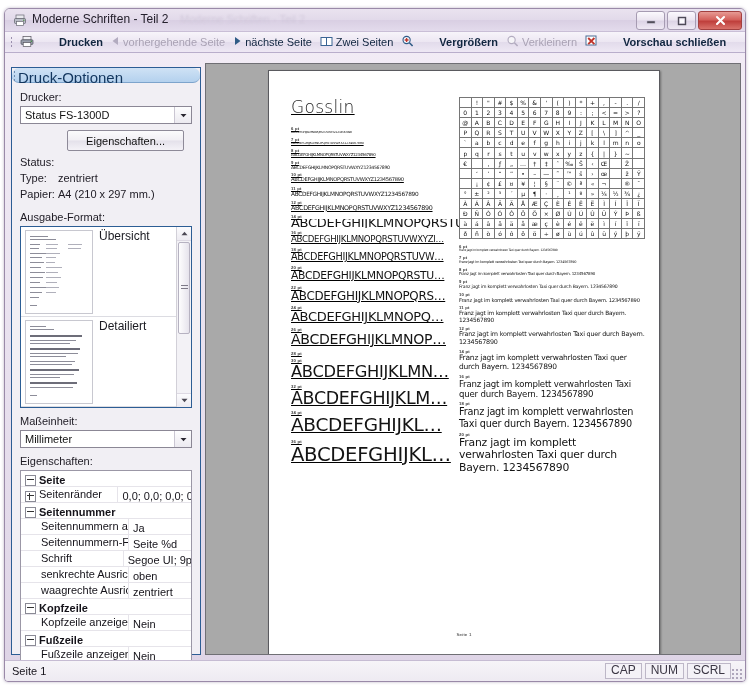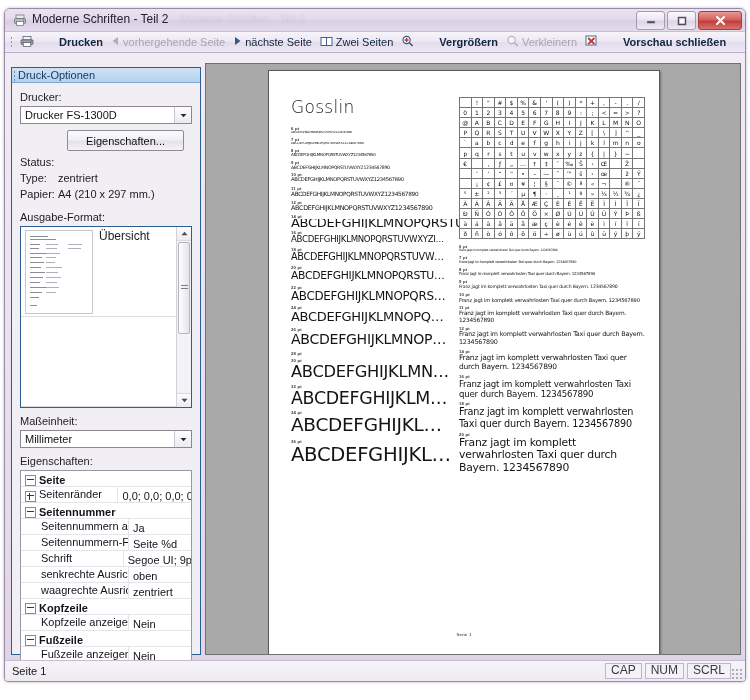--- a/index.html
+++ b/index.html
@@ -71,21 +71,21 @@
   }
   .leftpane{
     position:absolute;left:6px;top:16px;width:190px;bottom:4px;
     background:#f2f0f4;border:1px solid #2c5d94;
     box-sizing:border-box;
   }
   .pane-head{
     height:15px;padding:1px 0 0 6px;box-sizing:border-box;
     background:linear-gradient(180deg,#cfe2f5 0%,#b4d1ee 100%);
     border-bottom:1px solid #7da4cc;
-    font-size:11px;color:#12365e;position:relative;
+    font-size:15px;color:#12365e;position:relative;border-radius:7px;
   }
   .pane-grip{
     position:absolute;left:1px;top:2px;width:4px;height:11px;
     background-image:radial-gradient(circle,#6f8cb0 40%,transparent 41%);
     background-size:3px 4px;background-repeat:repeat-y;
   }
   .pane-body{position:absolute;left:0;right:0;top:15px;bottom:0;padding:6px 8px;box-sizing:border-box;background:#f1eff4;}
   .lbl{font-size:11px;color:#1d1a23;margin:2px 0 3px;}
   .combo{
     position:relative;height:18px;border:1px solid #8b8795;background:#fff;
@@ -169,21 +169,21 @@
   .page{
     position:absolute;left:62px;top:6px;width:390px;height:588px;background:#fff;
     border:1px solid #5a5a5f;box-shadow:1px 1px 2px rgba(0,0,0,.35);
     overflow:hidden;
   }
   .page-inner{position:absolute;left:22px;top:26px;right:14px;bottom:10px;}
   .fontname{
     font-size:17px;color:#1a1a1a;letter-spacing:.3px;margin-bottom:9px;
     font-family:"DejaVu Sans", sans-serif;font-weight:300;
   }
-  .col-left{position:absolute;left:0;top:0;width:182px;}
+  .col-left{position:absolute;left:0;top:0;width:182px;text-decoration:underline;}
   .col-right{position:absolute;right:0;top:0;width:186px;}
   .ptsz{font-size:4.2px;color:#333;margin-top:2.4px;font-weight:bold;letter-spacing:.2px;}
   .spec{
     font-family:"DejaVu Sans", sans-serif;
     color:#141414;white-space:nowrap;overflow:hidden;letter-spacing:-.3px;
   }
   .pangram{
     font-family:"DejaVu Sans", sans-serif;color:#141414;
     letter-spacing:-.2px;line-height:1.18;
   }
@@ -335,21 +335,21 @@
     <div class="leftpane">
       <div class="pane-head">
         <span class="pane-grip"></span>
         <span>Druck-Optionen</span>
       </div>
 
       <div class="pane-body">
 
         <div class="lbl">Drucker:</div>
         <div class="combo">
-          <span class="val">Drucker FS-1300D</span>
+          <span class="val">Status FS-1300D</span>
           <span class="arrow">
             <svg width="7" height="5" viewBox="0 0 7 5">
                 <path d="M0.5 1 L3.5 4.2 L6.5 1 Z" fill="#2a2730"></path>
               </svg>
           </span>
         </div>
 
         <div class="propstrip">
           <div class="btn">Eigenschaften...</div>
         </div>
@@ -397,20 +397,41 @@
               <div class="tline" style="left:4px;top:56px;width:16px"></div>
               <div class="tblk" style="left:20px;top:56px;width:13px;height:1px"></div>
               <div class="tline" style="left:4px;top:61px;width:12px"></div>
               <div class="tblk" style="left:20px;top:61px;width:10px;height:1px"></div>
               <div class="tline" style="left:4px;top:66px;width:9px"></div>
               <div class="tline" style="left:4px;top:74px;width:7px"></div>
             </div>
             <div class="lb-label">Übersicht</div>
           </div>
 
+          <div class="lb-row">
+            <div class="thumb">
+              <div class="tline" style="left:4px;top:5px;width:16px"></div>
+              <div class="tline" style="left:4px;top:8px;width:24px"></div>
+              <div class="tblk" style="left:4px;top:14px;width:52px;height:2px;background:#6d6d79"></div>
+              <div class="tline" style="left:4px;top:19px;width:46px"></div>
+              <div class="tline" style="left:4px;top:22px;width:40px"></div>
+              <div class="tblk" style="left:4px;top:27px;width:50px;height:2px;background:#6d6d79"></div>
+              <div class="tline" style="left:4px;top:32px;width:48px"></div>
+              <div class="tline" style="left:4px;top:35px;width:36px"></div>
+              <div class="tline" style="left:4px;top:40px;width:45px"></div>
+              <div class="tline" style="left:4px;top:43px;width:42px"></div>
+              <div class="tblk" style="left:4px;top:48px;width:49px;height:2px;background:#6d6d79"></div>
+              <div class="tline" style="left:4px;top:53px;width:44px"></div>
+              <div class="tline" style="left:4px;top:56px;width:30px"></div>
+              <div class="tblk" style="left:4px;top:61px;width:47px;height:2px;background:#6d6d79"></div>
+              <div class="tline" style="left:4px;top:66px;width:43px"></div>
+              <div class="tline" style="left:4px;top:74px;width:7px"></div>
+            </div>
+            <div class="lb-label">Detailiert</div>
+          </div>
 
           <div class="lb-row">
             
             
           </div>
 
           <div class="lb-scroll">
             <div class="sb-btn">
               <svg width="7" height="5" viewBox="0 0 7 5">
                   <path d="M3.5 .8 L6.5 4.2 L0.5 4.2 Z" fill="#4b4854"></path>

